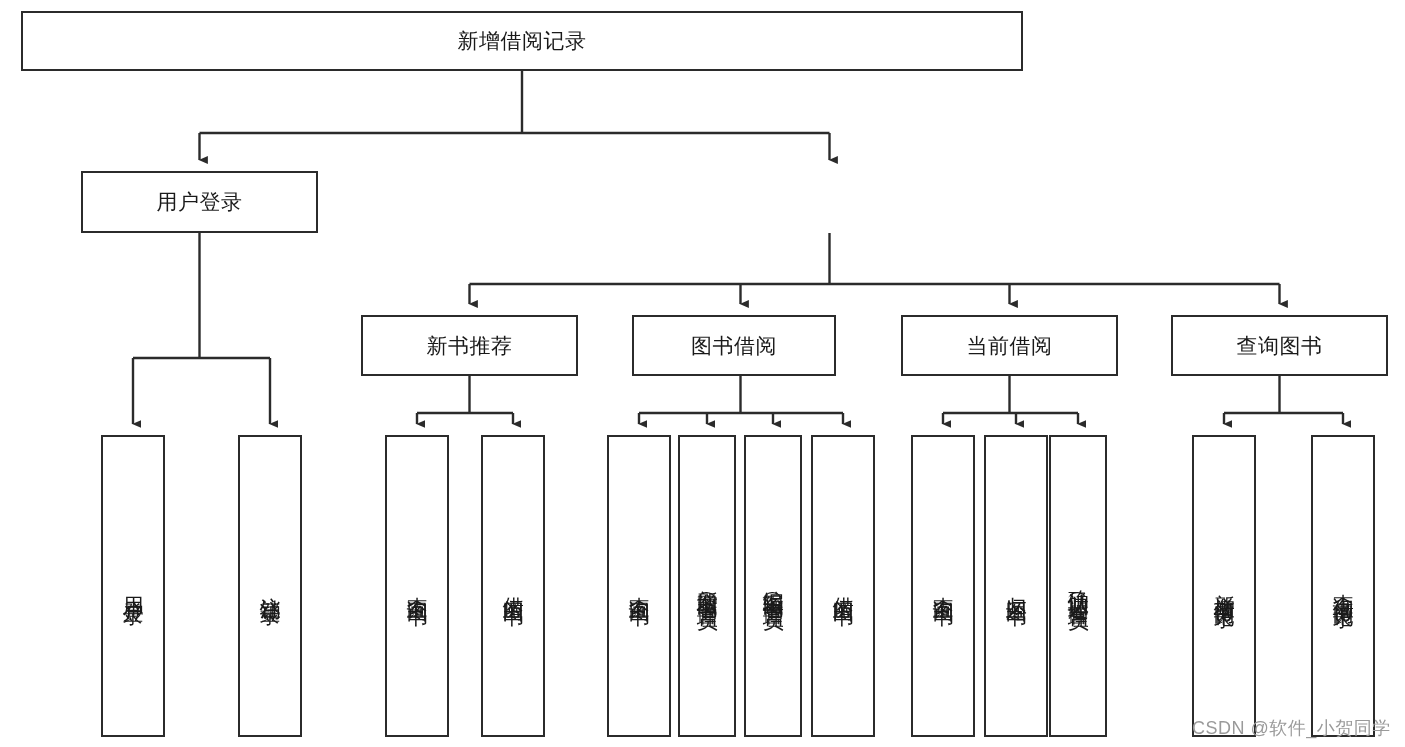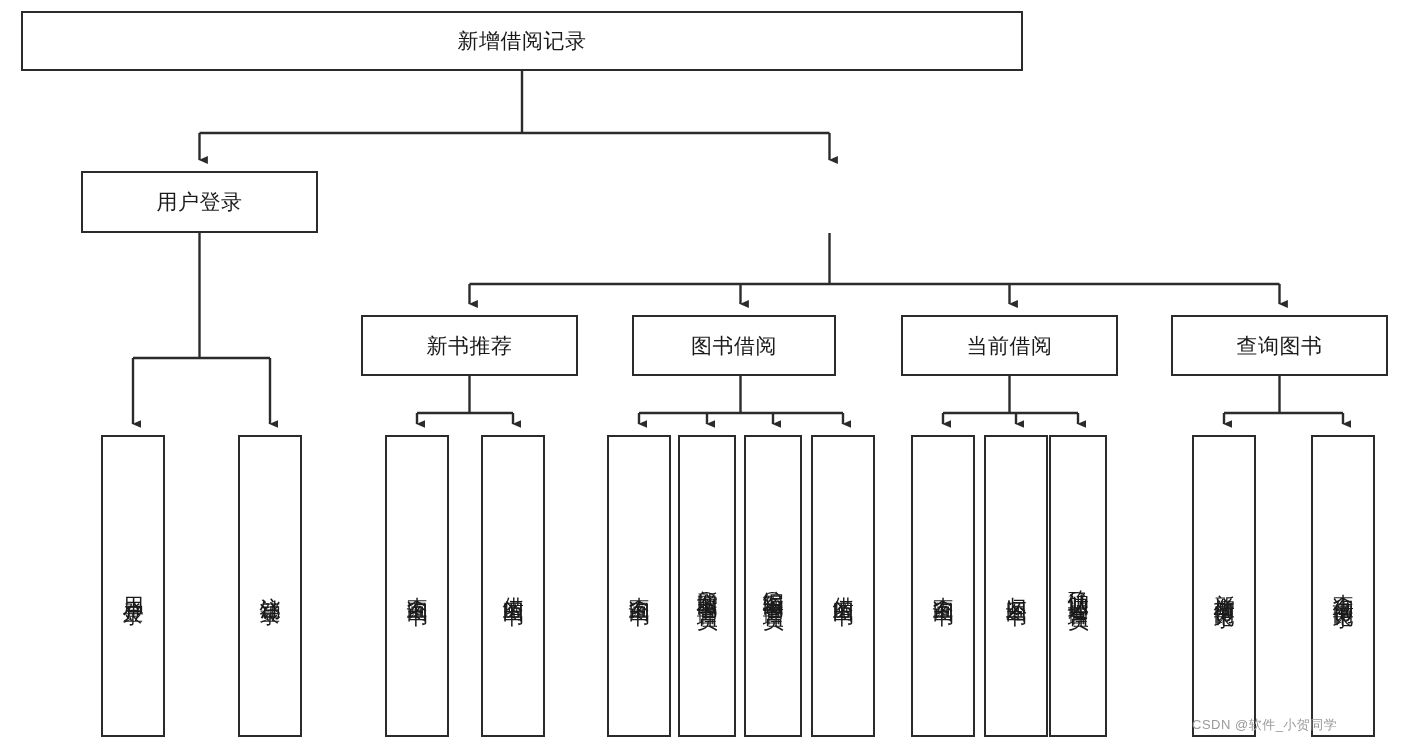--- a/index.html
+++ b/index.html
@@ -51,21 +51,21 @@
     padding: 6px 0;
     align-items: center;
     justify-content: center;
   }
   .node-label {
     display: block;
     white-space: pre-line;
   }
   .watermark {
     position: absolute;
-    font-size: 13px;
+    font-size: 18px;
     color: #9a9a9a;
     white-space: nowrap;
     letter-spacing: 0.5px;
     user-select: none;
   }
 </style>
 </head>
 <body>
 
 <div id="canvas">

